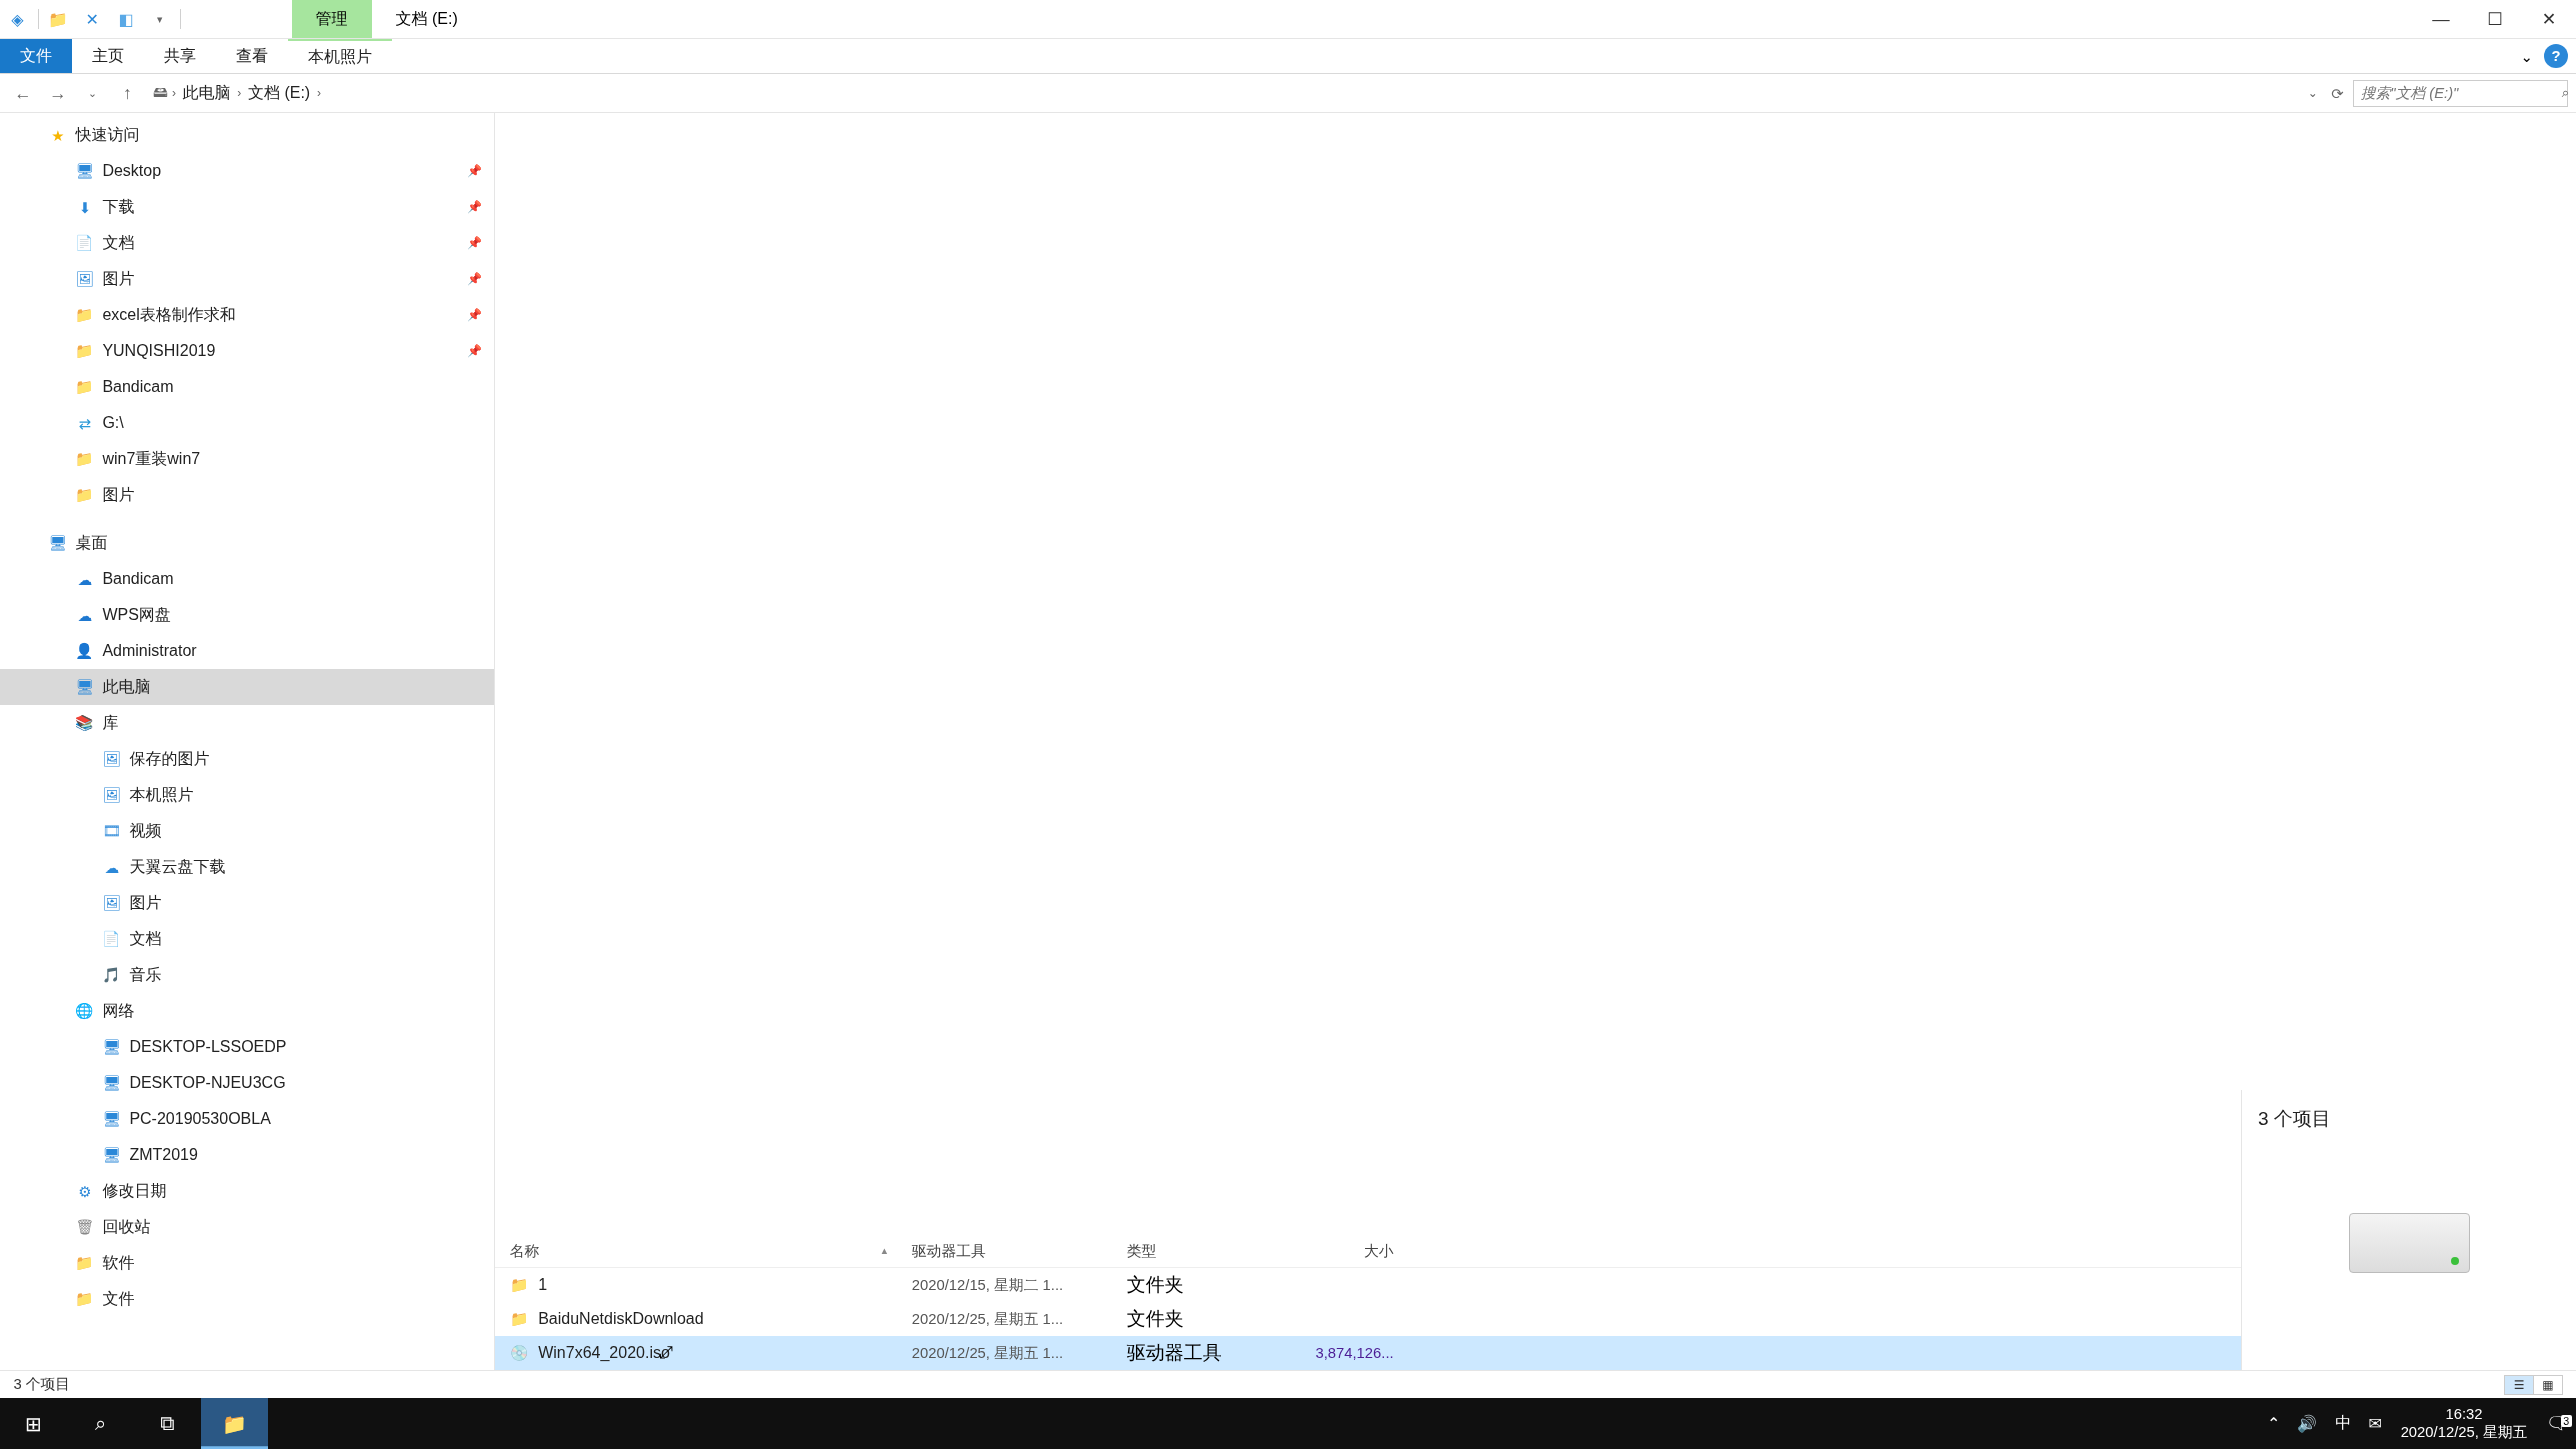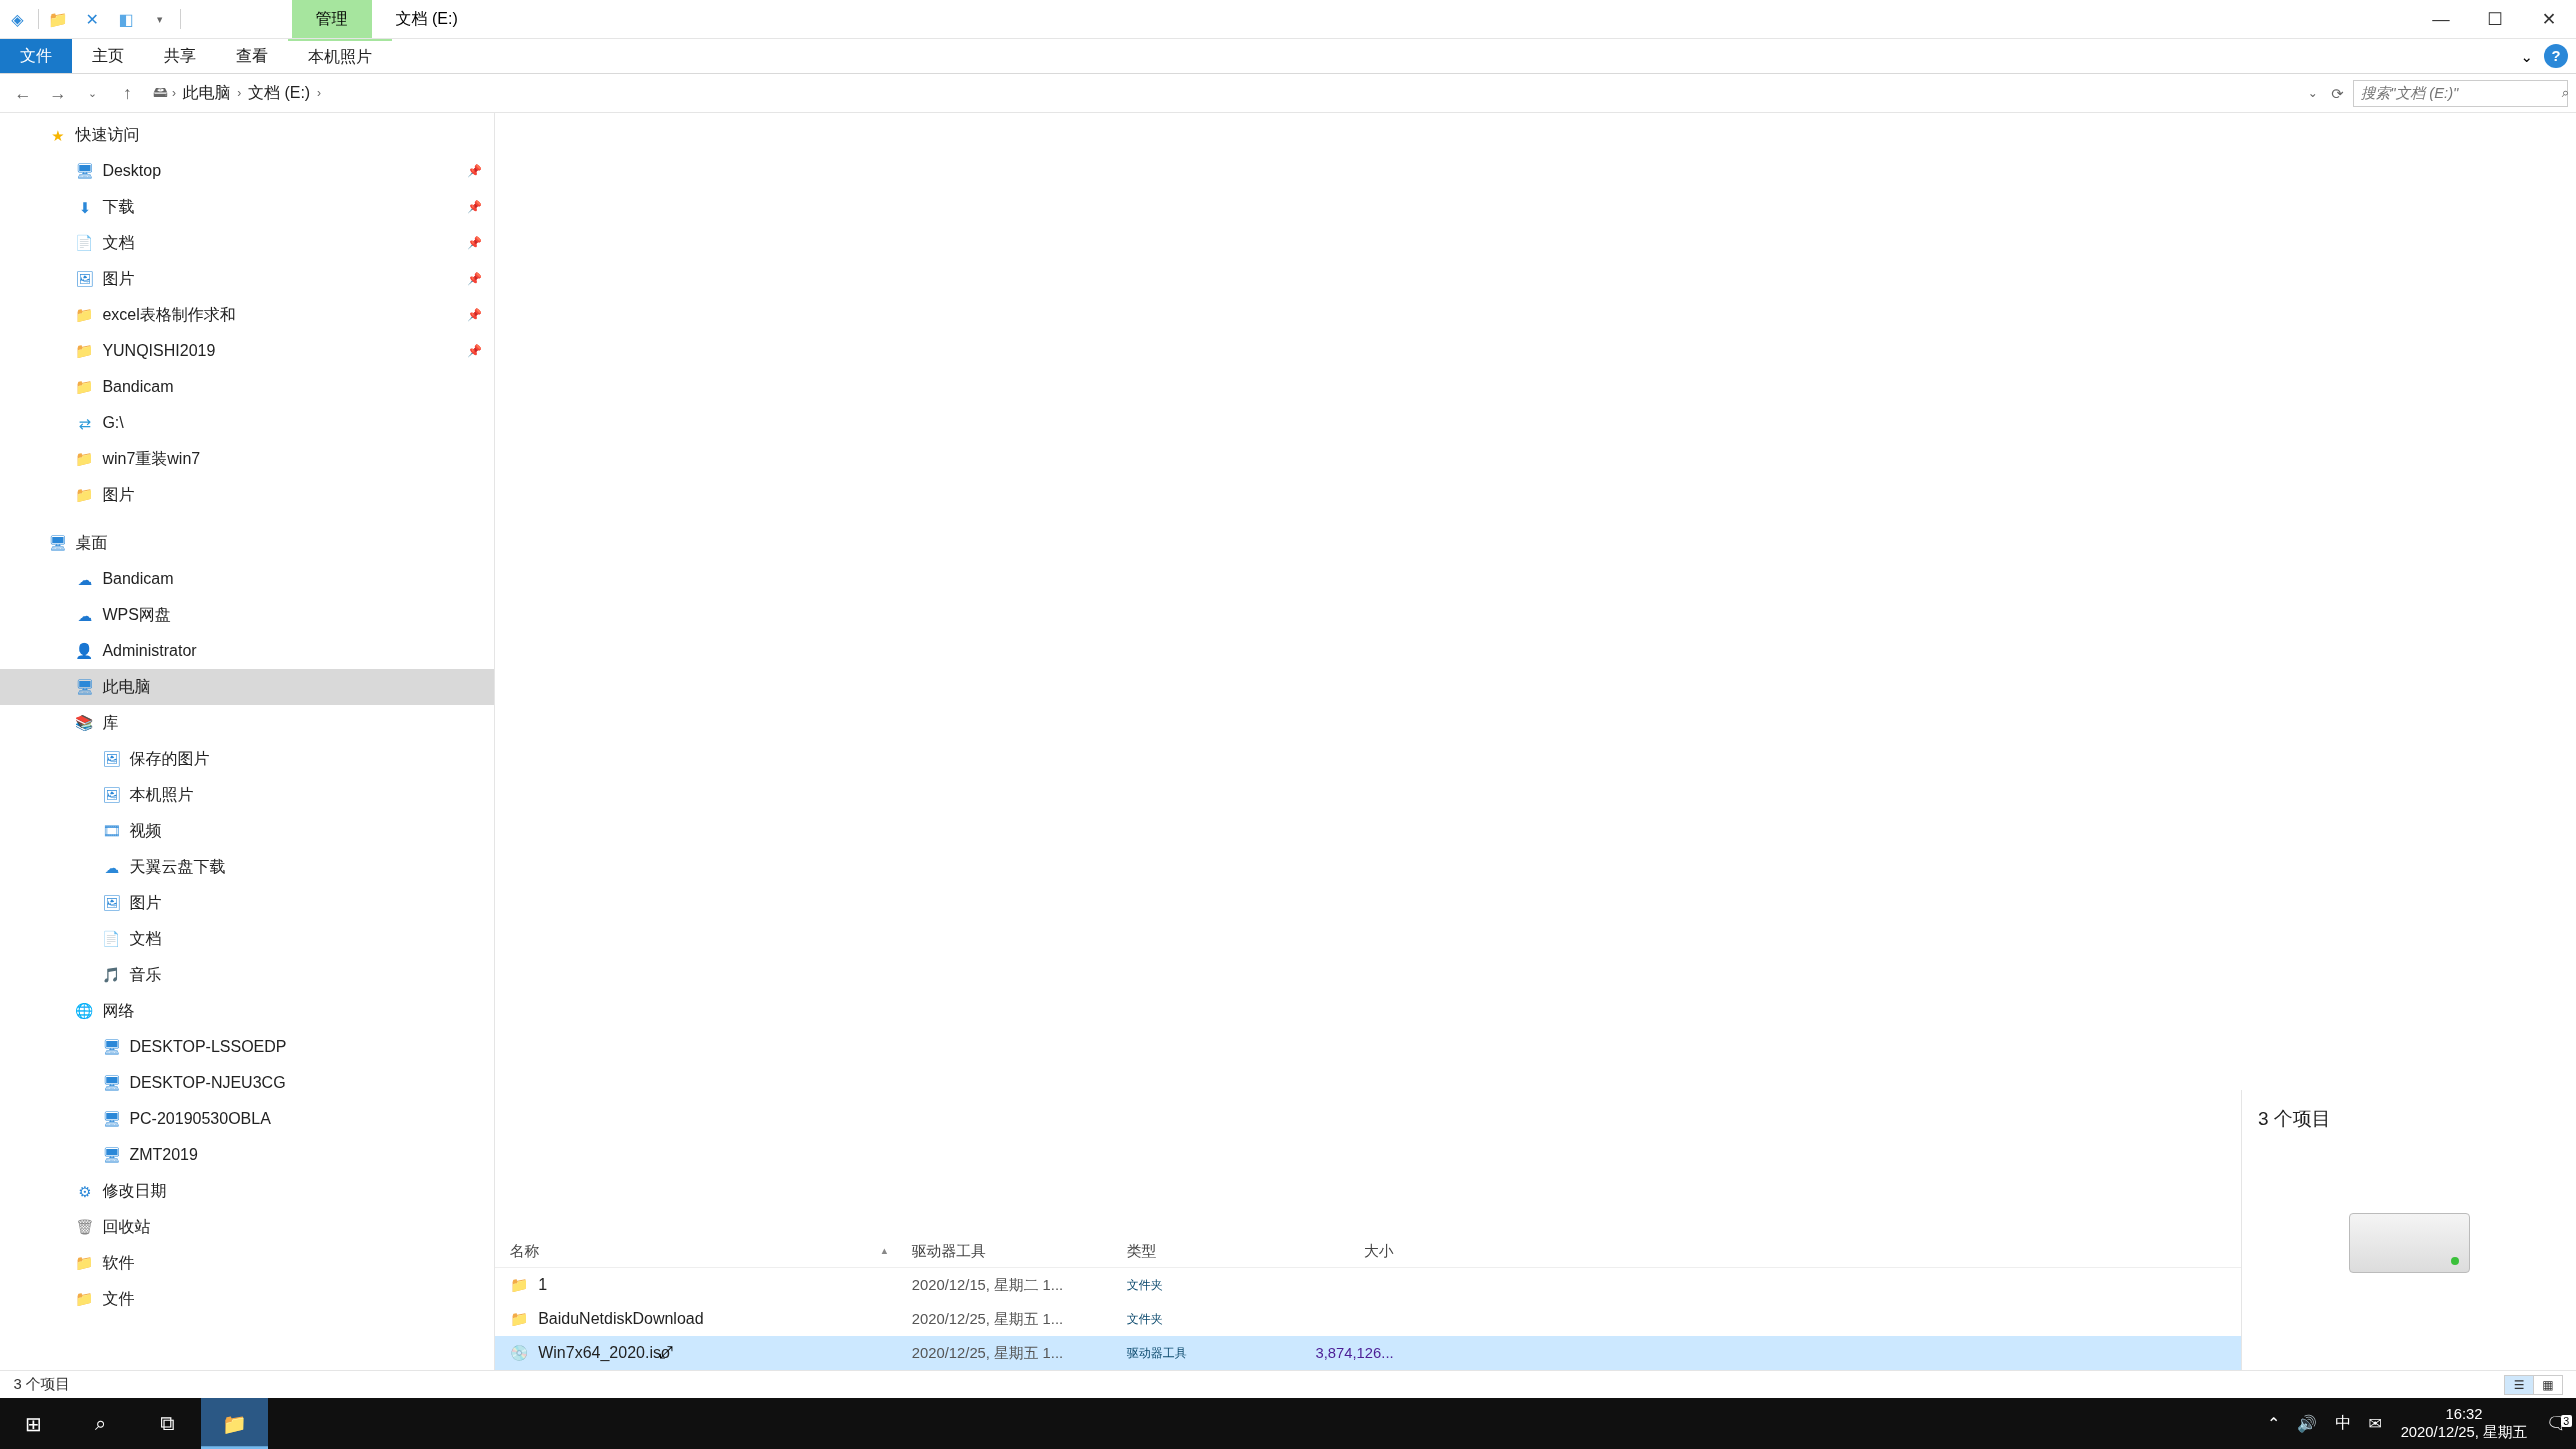--- a/index.html
+++ b/index.html
@@ -56,21 +56,21 @@
   .filelist { flex:1; }
   .cols { display:flex; height:32px; align-items:center; font-size:14.8px; color:#444; border-bottom:0.7px solid #eee; }
   .cols .col { padding-left:14.8px; position:relative; }
   .cols .col .sort { position:absolute; right:8px; top:2.7px; font-size:9.4px; color:#888; }
   .col.name { width:402px; } .col.date { width:215px; } .col.type { width:181px; } .col.size { width:114px; text-align:right; padding-right:13.4px; padding-left:0; }
   .row { display:flex; height:34px; align-items:center; font-size:16px; color:#222; }
   .row.sel { background:#cce8ff; }
   .row .cell { padding-left:14.8px; white-space:nowrap; overflow:hidden; text-overflow:ellipsis; }
   .row .cell.name { width:402px; display:flex; align-items:center; gap:9.4px; }
   .row .cell.date { width:215px; color:#555; font-size:14.8px; }
-  .row .cell.type { width:181px; color:#0c4a6e; font-size:12px; }
+  .row .cell.type { width:181px; color:#000000; font-size:19px; }
   .row .cell.size { width:114px; text-align:right; padding-right:13.4px; padding-left:0; color:#4c1d95; font-size:14.8px; }
   .row .ficon { width:19px; text-align:center; font-size:14.8px; }
   .cursor { position:absolute; font-size:17.4px; color:#000; pointer-events:none; }
 
   
   .details { width:335px; border-left:0.7px solid #e5e5e5; padding:16px; font-size:19px; color:#222; }
   .details .driveimg { margin:81px auto; width:121px; height:60px; background:linear-gradient(#f4f4f4,#dcdcdc); border:0.7px solid #bbb; border-radius:4px; position:relative; }
   .details .driveimg::after { content:""; position:absolute; right:9.4px; bottom:6.7px; width:8px; height:8px; background:#3ac03a; border-radius:50%; }
 
   

